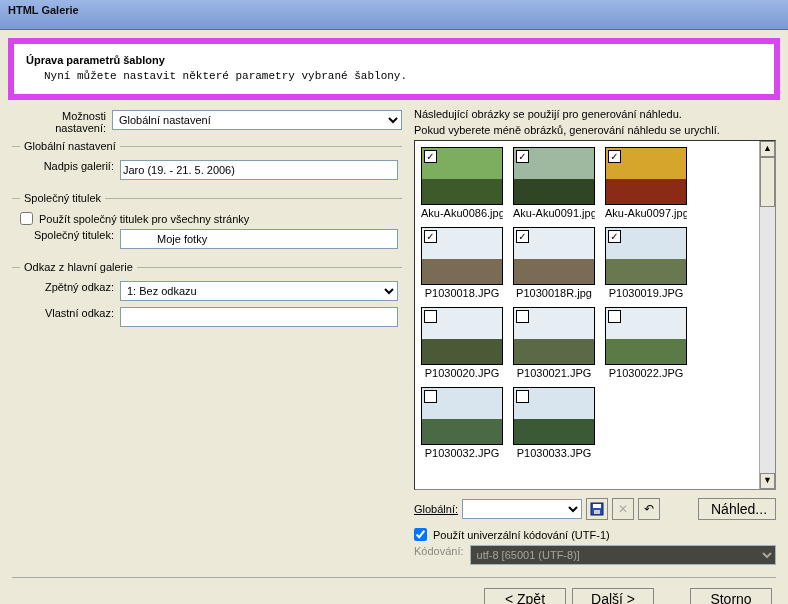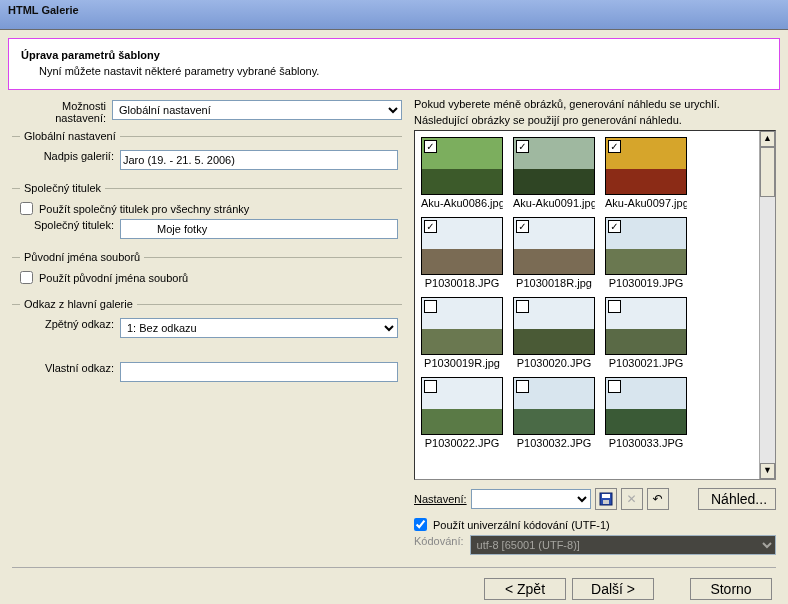--- a/index.html
+++ b/index.html
@@ -14,31 +14,32 @@
 .titlebar {
   background: linear-gradient(180deg,#9cb6e6,#7b9ad4);
   color:#0e0e0e;
   font-weight:bold;
   padding:4px 8px;
   height:30px;
   border-bottom:1px solid #6a6a6a;
 }
 .panel {
   background:#fff;
-  border:1px solid #d946ef;
+  border:6px solid #d946ef;
   margin:8px;
   padding:10px 12px 12px 12px;
 }
 .panel h2 {
   font-size:11px;
   font-weight:bold;
 }
 .panel p {
   font-size:11px;
   margin:4px 0 0 18px;
+  font-family:Liberation Mono, monospace;
 }
 .content {
   display:flex;
   padding:0 12px;
 }
 .left {
   width:396px;
   padding-right:6px;
 }
 .right {
@@ -223,44 +224,37 @@
       <div class="chk">
         <input type="checkbox" style="">
         <span>Použít společný titulek pro všechny stránky</span>
       </div>
       <div class="row">
         <label>Společný titulek:</label>
         <div class="field"><input type="text" style="width: 100%; padding-left: 36px;" value="Moje fotky"></div>
       </div>
     </fieldset>
 
-    <fieldset>
-      <legend>Původní jména souborů</legend>
-      <div class="chk">
-        <input type="checkbox" style="">
-        <span>Použít původní jména souborů</span>
-      </div>
-    </fieldset>
 
     <fieldset>
       <legend>Odkaz z hlavní galerie</legend>
       <div class="row">
         <label>Zpětný odkaz:</label>
         <div class="field"><select style="width:100%"><option>1: Bez odkazu</option></select></div>
       </div>
-      <div class="row" style="margin-top:24px">
+      <div class="row" style="margin-top:6px">
         <label>Vlastní odkaz:</label>
         <div class="field"><input type="text" style="width: 100%;" value=""></div>
       </div>
     </fieldset>
   </div>
 
   <div class="right">
+    <div class="note">Následující obrázky se použijí pro generování náhledu.</div>
     <div class="note">Pokud vyberete méně obrázků, generování náhledu se urychlí.</div>
-    <div class="note">Následující obrázky se použijí pro generování náhledu.</div>
 
     <div class="thumbs-wrap">
       <div class="thumbs" id="thumbs">
           <div class="thumb">
             <div class="thumb-img" style="background: linear-gradient(rgb(124, 174, 94) 55%, rgb(60, 90, 42) 55%);">
               <div class="thumb-chk">✓</div>
             </div>
             <div class="thumb-cap">Aku-Aku0086.jpg</div>
           </div>
           <div class="thumb">
@@ -285,26 +279,20 @@
             <div class="thumb-img" style="background: linear-gradient(rgb(230, 238, 244) 55%, rgb(122, 107, 84) 55%);">
               <div class="thumb-chk">✓</div>
             </div>
             <div class="thumb-cap">P1030018R.jpg</div>
           </div>
           <div class="thumb">
             <div class="thumb-img" style="background: linear-gradient(rgb(216, 229, 238) 55%, rgb(106, 120, 80) 55%);">
               <div class="thumb-chk">✓</div>
             </div>
             <div class="thumb-cap">P1030019.JPG</div>
-          </div>
-          <div class="thumb">
-            <div class="thumb-img" style="background: linear-gradient(rgb(230, 238, 244) 55%, rgb(106, 120, 80) 55%);">
-              <div class="thumb-chk"></div>
-            </div>
-            <div class="thumb-cap">P1030019R.jpg</div>
           </div>
           <div class="thumb">
             <div class="thumb-img" style="background: linear-gradient(rgb(230, 238, 244) 55%, rgb(74, 90, 54) 55%);">
               <div class="thumb-chk"></div>
             </div>
             <div class="thumb-cap">P1030020.JPG</div>
           </div>
           <div class="thumb">
             <div class="thumb-img" style="background: linear-gradient(rgb(230, 238, 244) 55%, rgb(90, 106, 70) 55%);">
               <div class="thumb-chk"></div>
@@ -332,21 +320,21 @@
         </div>
       <div class="scrollbar">
         <div class="sb-btn">▲</div>
         <div class="sb-thumb"></div>
         <div class="sb-track"></div>
         <div class="sb-btn">▼</div>
       </div>
     </div>
 
     <div class="settings-row">
-      <span class="lbl">Nastavení:</span>
+      <span class="lbl">Globální:</span>
       <select style="width:120px"><option></option></select>
       <div class="icon-btn">
         <svg width="14" height="14">
             <rect x="1" y="1" width="12" height="12" fill="#2a4eb0" stroke="#0a1e60"></rect>
             <rect x="3" y="2" width="8" height="4" fill="#fff"></rect>
             <rect x="4" y="8" width="6" height="4" fill="#ccc"></rect>
           </svg>
       </div>
       <div class="icon-btn disabled">
         <span>✕</span>

